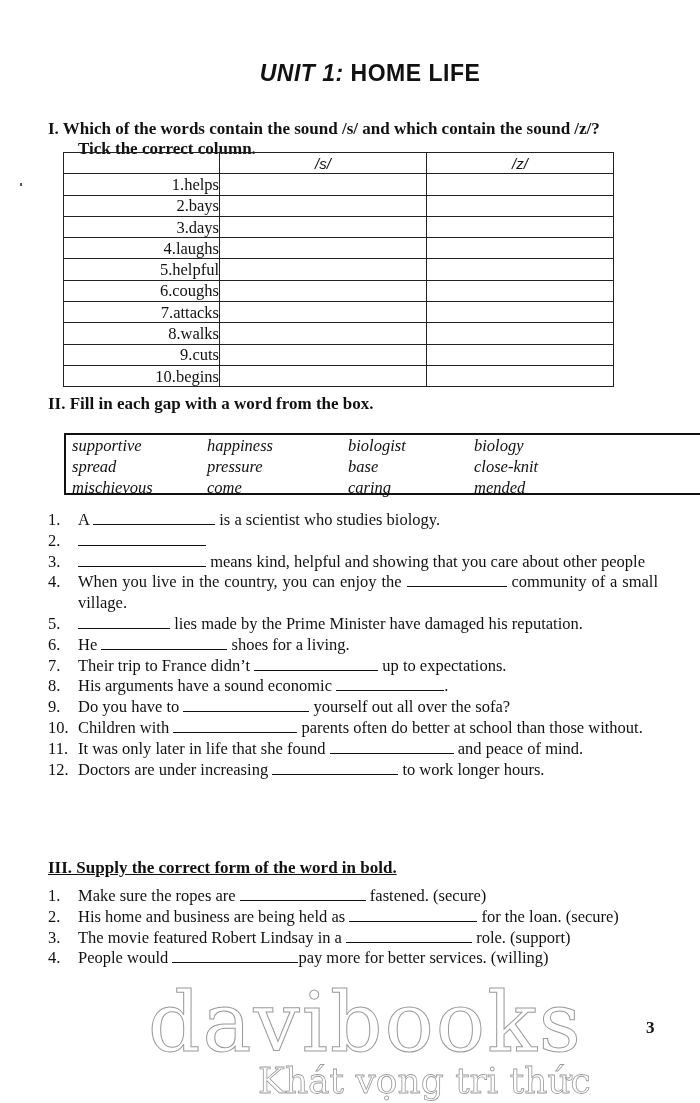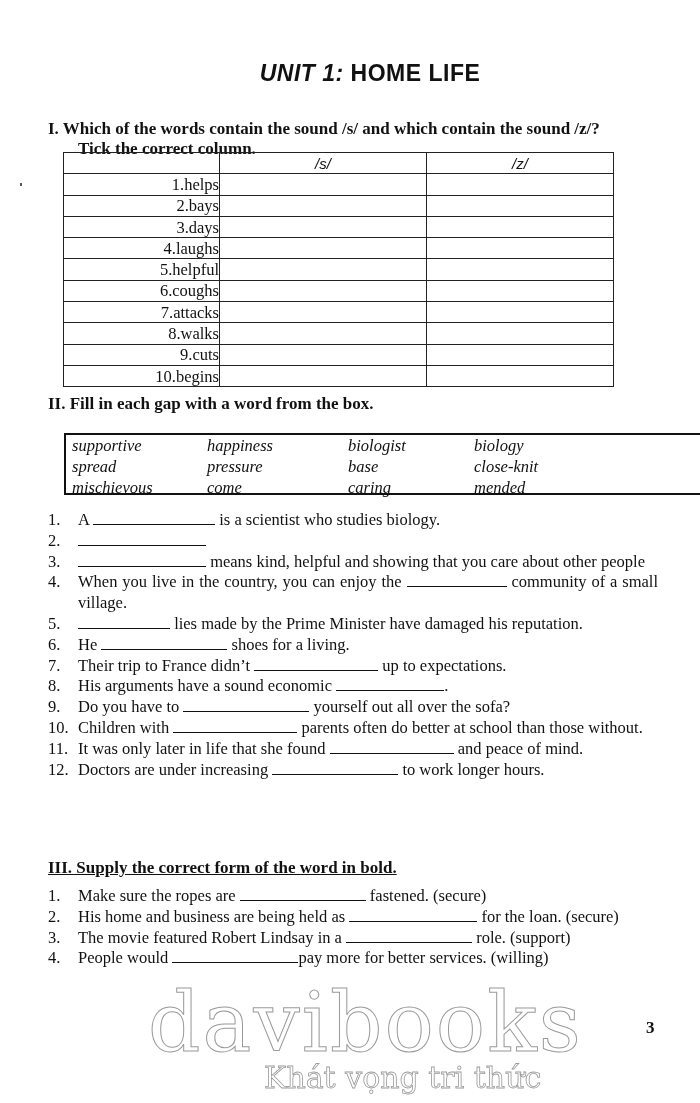--- a/index.html
+++ b/index.html
@@ -41,21 +41,21 @@
     .item .n { width: 30px; flex: 0 0 30px; }
     .item .t { flex: 1; text-align: justify; }
     .blank { display: inline-block; border-bottom: 1px solid #111; height: 14px; vertical-align: baseline; }
     b { font-weight: 400; }
     .page-num { position: absolute; left: 646px; top: 1018px; font-size: 17px; font-weight: 700; }
     .wm {
       position: absolute; color: transparent; -webkit-text-stroke: 1px #9a9a9a;
       font-family: "DejaVu Serif", serif; pointer-events: none;
     }
     .wm.main { left: 148px; top: 975px; font-size: 82px; letter-spacing: 2px; text-align: center; }
-    .wm.tag { left: 264px; top: 1060px; font-size: 30px; -webkit-text-stroke: 0.8px #9a9a9a; }
+    .wm.tag { left: 258px; top: 1060px; font-size: 36px; -webkit-text-stroke: 0.8px #9a9a9a; }
     .speck { position: absolute; left: 20px; top: 183px; width: 2px; height: 3px; background: #555; }
   </style>
 </head>
 <body>
 
 <div class="speck"></div>
 
 <div class="title">
   <span class="unit">UNIT 1:</span>
   <span>HOME LIFE</span>

